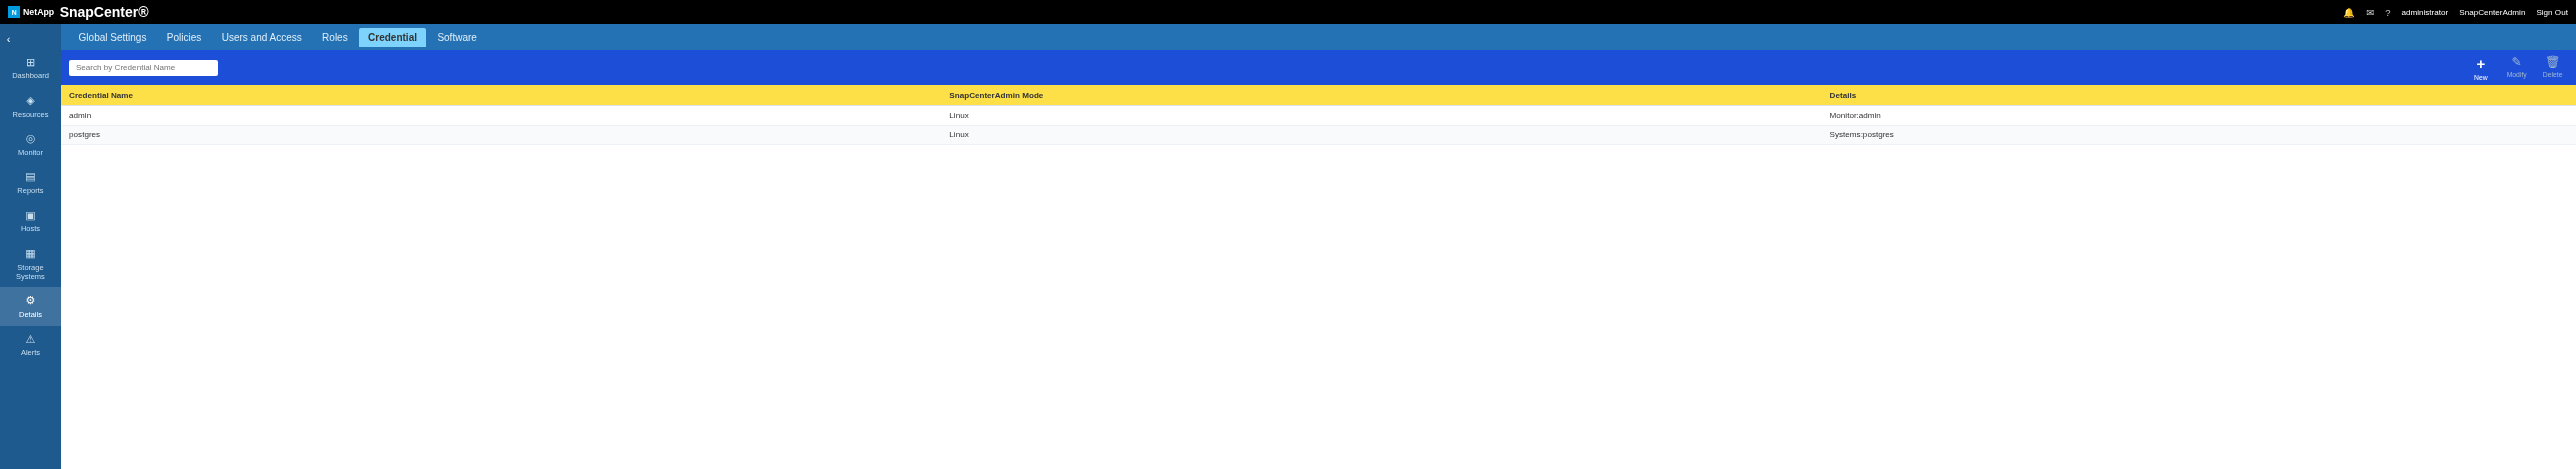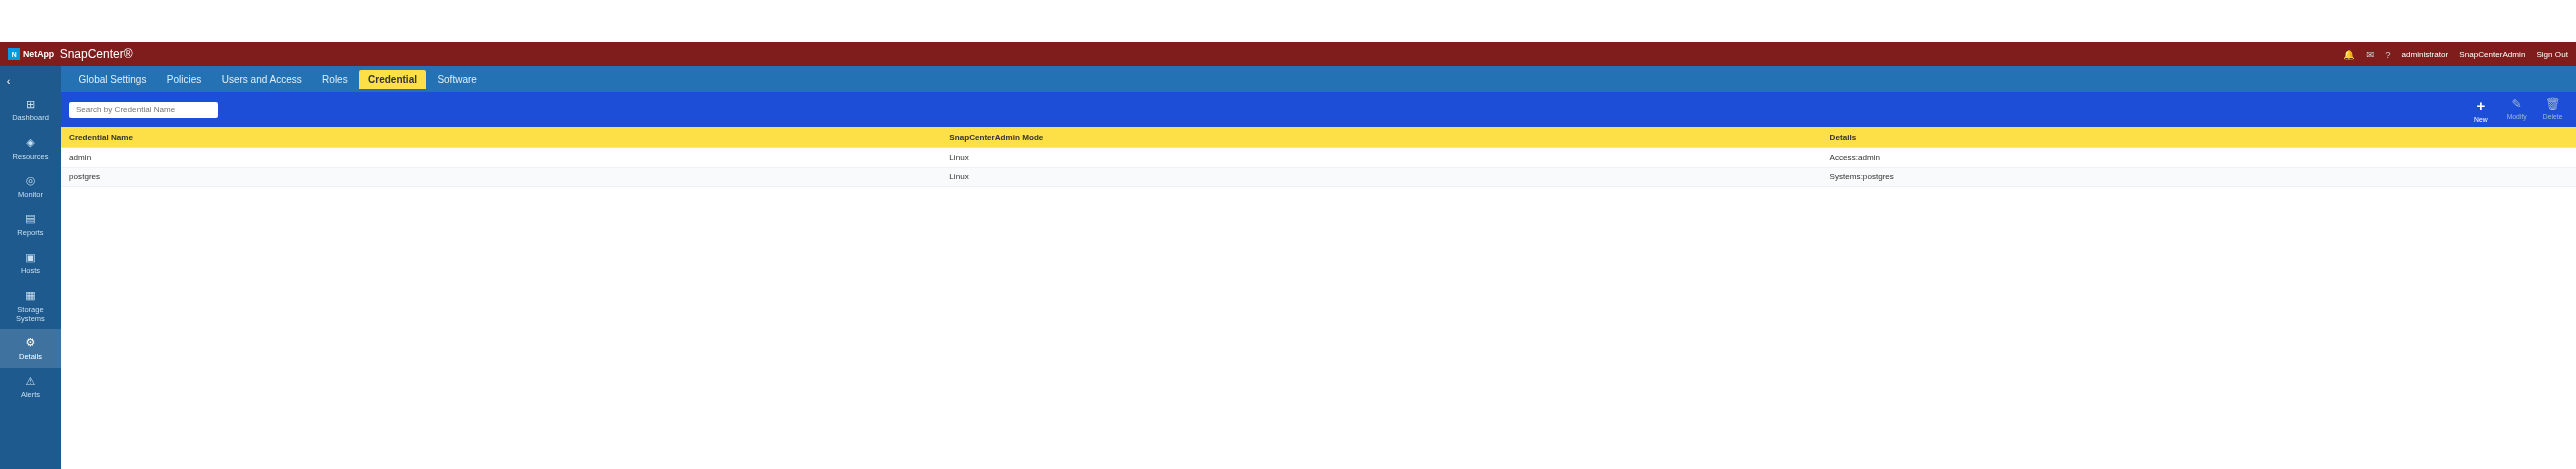--- a/index.html
+++ b/index.html
@@ -1,27 +1,26 @@
 <!DOCTYPE html>
 <html style="font-size:11px"><head>
   <meta charset="utf-8">
   <style>
     * { margin: 0; padding: 0; box-sizing: border-box; }
     body { font-family: Arial, sans-serif; font-size: 8.8px; background: #fff; overflow: hidden; }
 
     
     .top-bar {
-      background: #7f1d1d;
+      background: #000000;
       height: 24.4px;
       display: flex;
       align-items: center;
       justify-content: space-between;
       padding: 0 8.1px;
       color: #fff;
-      margin-top: 42px;
     }
     .top-bar-left { display: flex; align-items: center; gap: 5.4px; }
     .top-bar-right { display: flex; align-items: center; gap: 11px; font-size: 8.1px; color: #ccc; }
     .top-bar-right span { cursor: pointer; }
     .top-bar-right .icon-btn { color: #ccc; font-size: 9.5px; cursor: pointer; }
 
     
     .app-layout { display: flex; height: calc(469px - 24.4px); }
 
     
@@ -71,21 +70,21 @@
       gap: 1.4px;
     }
     .sub-nav-item {
       padding: 4.1px 9.5px;
       color: #e0eef9;
       cursor: pointer;
       font-size: 10px;
       border-radius: 2px 2px 0 0;
     }
     .sub-nav-item.active {
-      background: #fde047;
+      background: #7dd3fc;
       color: #333;
       font-weight: bold;
       border-radius: 2px 2px 0 0;
     }
 
     
     .toolbar {
       background: #1d4ed8;
       display: flex;
       align-items: center;
@@ -141,21 +140,21 @@
   </style>
 </head>
 <body>
 
 <div class="top-bar">
   <div class="top-bar-left">
     <div class="netapp-logo">
       <div class="logo-square">N</div>
       <span style="font-size:8.8px;color:#fff;font-weight:bold;">NetApp</span>
     </div>
-    <span style="font-size:12px;color:#fff;font-weight:normal;">SnapCenter®</span>
+    <span style="font-size:14px;color:#fff;font-weight:bold;">SnapCenter®</span>
   </div>
   <div class="top-bar-right">
     <span class="icon-btn">🔔</span>
     <span class="icon-btn">✉</span>
     <span class="icon-btn">?</span>
     <span style="color:#fff;">administrator</span>
     <span style="color:#fff;">SnapCenterAdmin</span>
     <span style="color:#fff;cursor:pointer;">Sign Out</span>
   </div>
 </div>
@@ -236,21 +235,21 @@
           <tr>
             <th style="width:35%;">Credential Name</th>
             <th style="width:35%;">SnapCenterAdmin Mode</th>
             <th style="width:30%;">Details</th>
           </tr>
         </thead>
         <tbody id="table-body">
         <tr>
       <td>admin</td>
       <td>Linux</td>
-      <td>Access:admin</td>
+      <td>Monitor:admin</td>
     </tr>
             <tr>
       <td>postgres</td>
       <td>Linux</td>
       <td>Systems:postgres</td>
     </tr>
           </tbody>
       </table>
     </div>
 

